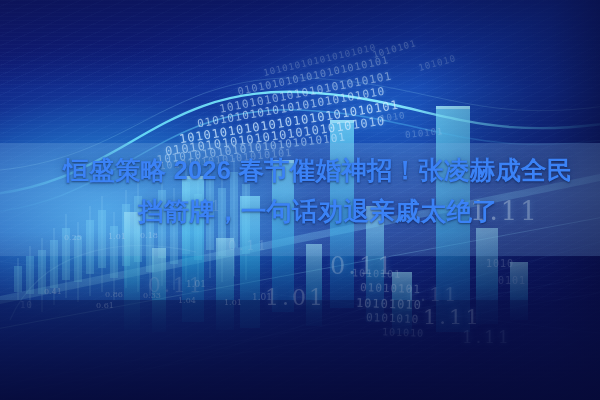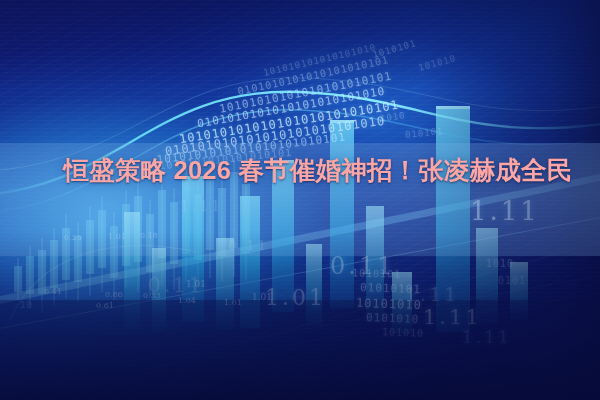--- a/index.html
+++ b/index.html
@@ -105,21 +105,21 @@
         rgba(132,182,230,0.30) 45%,
         rgba(120,170,222,0.24) 100%);
   }
 
   .headline {
     position: absolute;
     left: 0;
     right: 0;
     top: 150px;
     text-align: center;
-    color: #fca5a5;
+    color: #3b82f6;
     font-weight: bold;
     font-size: 25.5px;
     line-height: 41px;
     letter-spacing: 0.2px;
     text-shadow:
        0 1px 2px rgba(4,18,62,0.55),
        0 0 10px rgba(12,40,110,0.35);
     user-select: none;
     margin-left: 36px;
   }
@@ -318,15 +318,16 @@
       <div class="tick-label" style="left: 252px; top: 292px; font-size: 9px;">1.01</div>
       <div class="tick-label" style="left: 224px; top: 298px; font-size: 8px;">1.01</div>
     </div>
 
   <div class="layer bg-vignette"></div>
 
   <div class="headline-band"></div>
 
   <div class="headline">
     <span class="line">恒盛策略 2026 春节催婚神招！张凌赫成全民</span>
+    <span class="line">挡箭牌，一句话劝退亲戚太绝了</span>
   </div>
 
 </div>
 
 </body></html>

